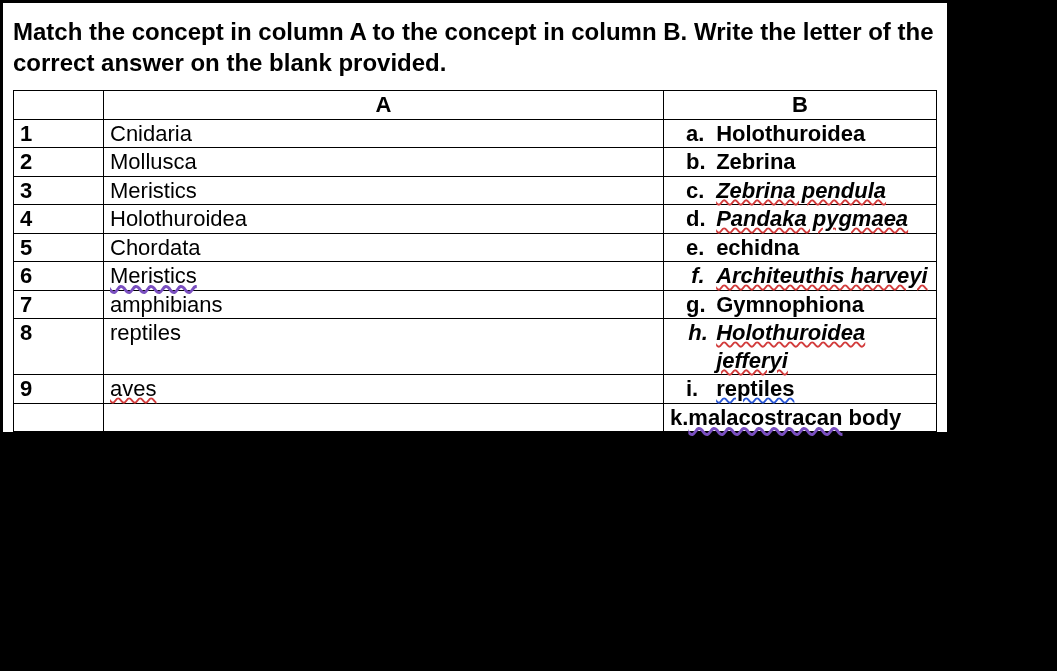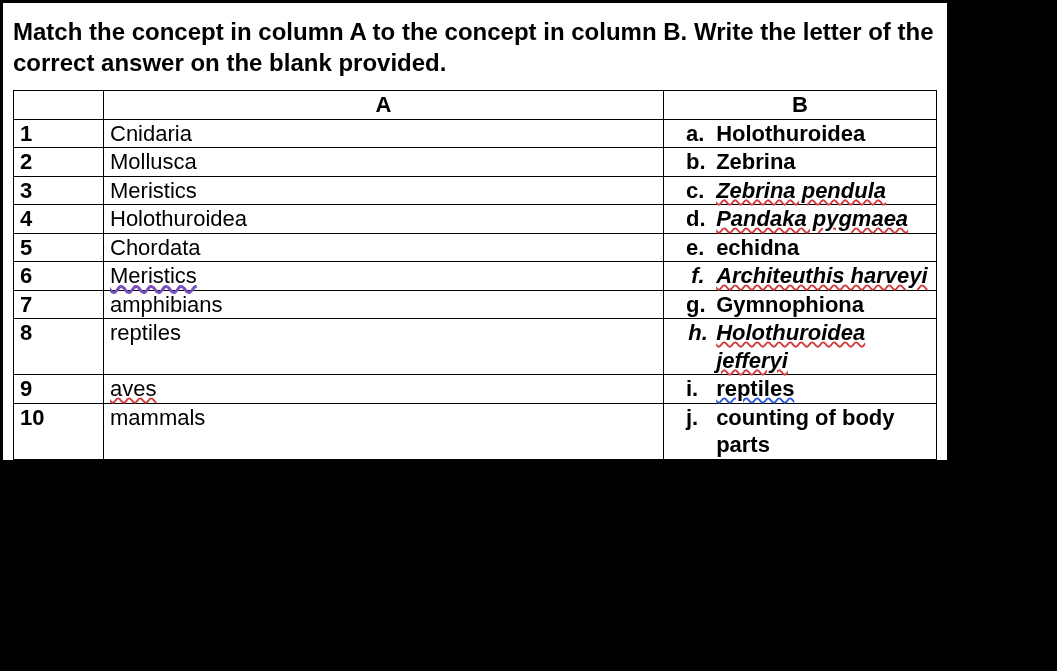--- a/index.html
+++ b/index.html
@@ -161,28 +161,25 @@
 
     <tr>
       <td class="col-num">9</td>
       <td class="col-a"><span class="squiggle-red">aves</span></td>
       <td class="col-b b-cell">
         <span class="b-prefix">i.</span>
         <span class="squiggle-blue">reptiles</span>
       </td>
     </tr>
 
+
     <tr>
-      <td class="col-num">10</td>
-      <td class="col-a">mammals</td>
-      <td class="col-b b-cell">
-        <span class="b-prefix">j.</span>
-        <span>counting of body</span><br>
-        <span class="b-prefix"></span>
-        <span>parts</span>
+      <td class="col-num"></td>
+      <td class="col-a"></td>
+      <td class="col-b b-cell noindent">
+        <span>k.</span><span class="squiggle-both">malacostracan</span><span> body</span>
       </td>
     </tr>
-
 
 
   </tbody>
     </table>
 </div>
 
 </body></html>

